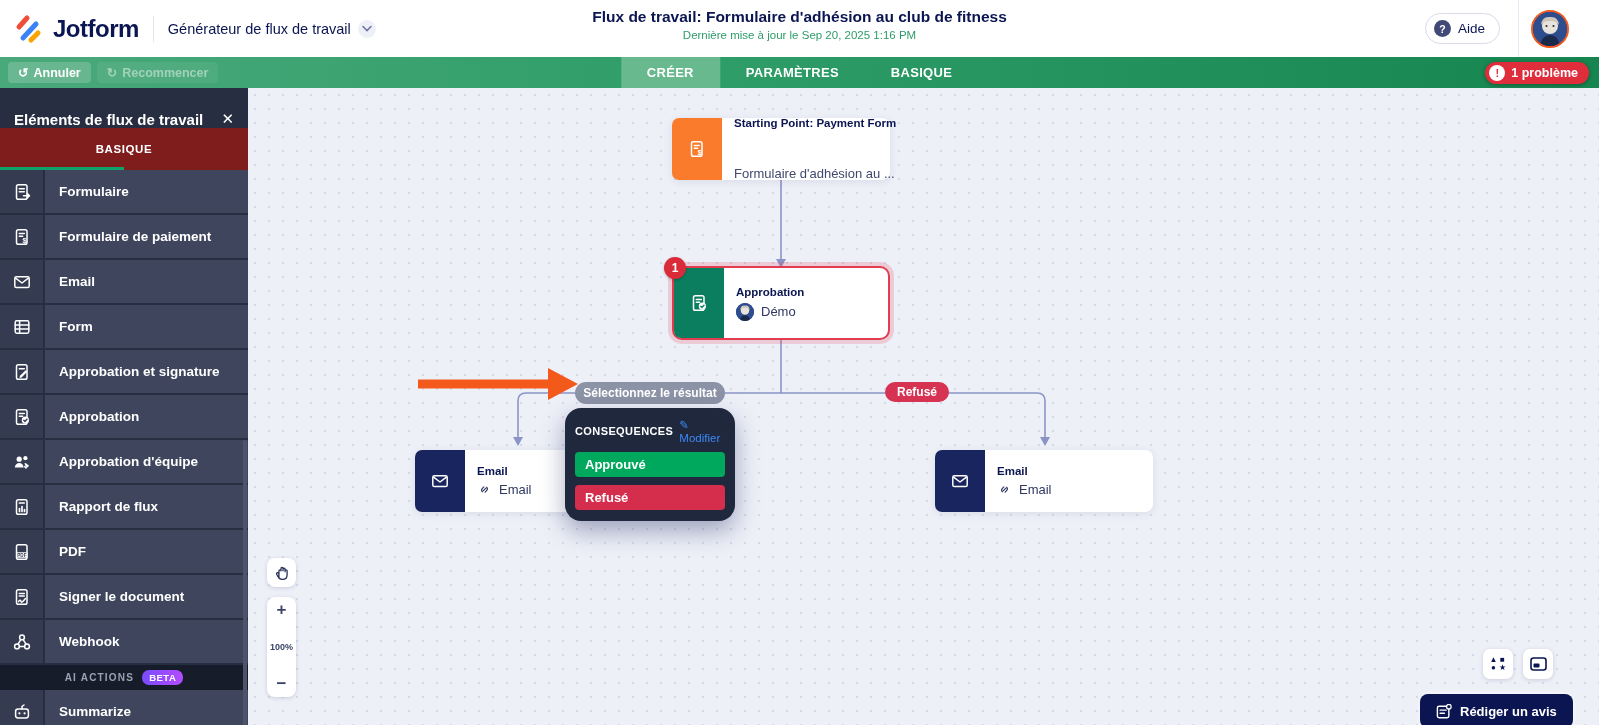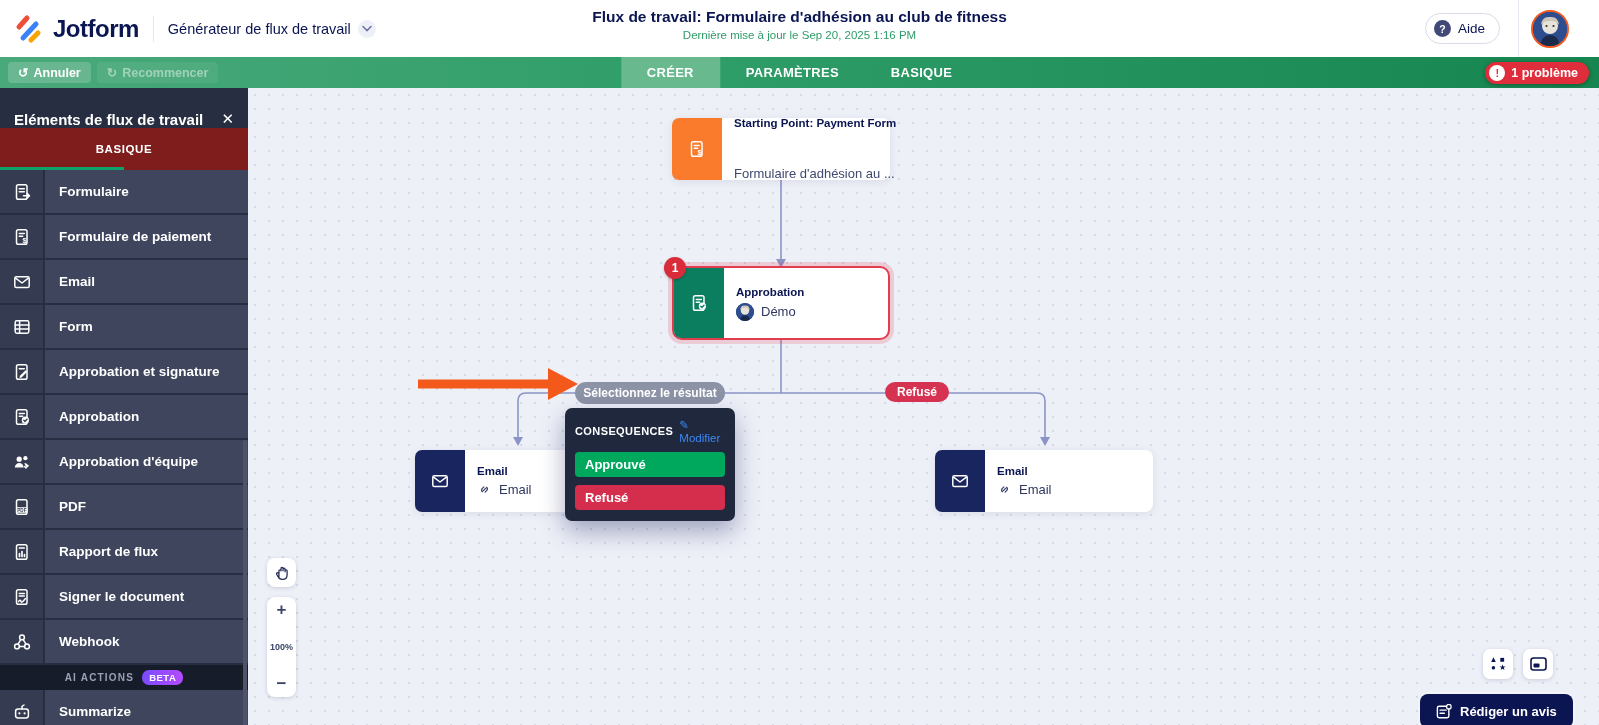--- a/index.html
+++ b/index.html
@@ -74,21 +74,21 @@
   .n-email { width:218px; height:62px; }
   .n-email .node-icon { background:#19255e; }
   .n-email-left { left:167px; top:362px; z-index:1; }
   .n-email-right { left:687px; top:362px; }
   .node-badge { position:absolute; left:-10px; top:-11px; width:22px; height:22px; border-radius:50%; background:#d92b39; color:#fff; font-size:12px; font-weight:700; display:flex; align-items:center; justify-content:center; box-shadow:0 1px 3px rgba(0,0,0,.25); }
   .mini-avatar { width:18px; height:18px; border-radius:50%; overflow:hidden; background:#2d4d8f; }
 
   .result-pill { position:absolute; left:327px; top:294px; width:150px; height:22px; background:#8d93a6; border-radius:11px; color:#fff; font-size:12px; font-weight:600; display:flex; align-items:center; justify-content:center; z-index:2; cursor:pointer; }
   .denied-pill { position:absolute; left:637px; top:294px; padding:3px 12px; background:#d63352; border-radius:11px; color:#fff; font-size:12px; font-weight:700; z-index:2; }
 
-  .popup { position:absolute; left:317px; top:320px; width:170px; background:#1f283d; border-radius:7px; padding:10px 10px 11px; z-index:3; box-shadow:0 10px 24px rgba(10,21,81,.35); }
+  .popup { position:absolute; left:317px; top:320px; width:170px; background:#1f283d; border-radius:16px; padding:10px 10px 11px; z-index:3; box-shadow:0 10px 24px rgba(10,21,81,.35); }
   .popup-head { display:flex; align-items:center; gap:6px; }
   .popup-title { color:#fff; font-size:11px; font-weight:700; letter-spacing:.4px; }
   .popup-edit { color:#3d87f5; font-size:11.5px; cursor:pointer; }
   .popup-opt { margin-top:8px; height:25px; border-radius:4px; color:#fff; font-size:13px; font-weight:700; display:flex; align-items:center; padding-left:10px; cursor:pointer; }
 
   .hand-btn { position:absolute; left:19px; top:470px; width:29px; height:29px; background:#fff; border-radius:8px; box-shadow:0 1px 4px rgba(37,45,91,.18); display:flex; align-items:center; justify-content:center; color:#252d5b; cursor:pointer; }
   .zoom-ctrl { position:absolute; left:19px; top:509px; width:29px; height:100px; background:#fff; border-radius:8px; box-shadow:0 1px 4px rgba(37,45,91,.18); display:flex; flex-direction:column; align-items:center; justify-content:space-between; padding:6px 0; }
   .zoom-btn { color:#3c4468; font-size:17px; font-weight:700; cursor:pointer; line-height:14px; }
   .zoom-level { color:#3c4468; font-size:9px; font-weight:700; }
 
@@ -244,35 +244,35 @@
               <path d="M12.4 11c2.2.1 3.6 1.4 4 3.8h-2.6" fill="currentColor"></path>
               <path d="m12.6 14.6 1.3 1.3 2.2-2.4" fill="none" stroke="currentColor" stroke-width="1.4" stroke-linecap="round"></path>
             </svg>
           </div>
           <div class="sb-label">Approbation d'équipe</div>
         </div>
         <div class="sb-item">
           <div class="sb-icon">
             <svg width="20" height="20" viewBox="0 0 20 20">
               <rect x="4.5" y="2.8" width="10.5" height="14.4" rx="1.8" fill="none" stroke="currentColor" stroke-width="1.5" stroke-linecap="round" stroke-linejoin="round"></rect>
+              <path d="M7.3 6h5" fill="none" stroke="currentColor" stroke-width="1.5" stroke-linecap="round" stroke-linejoin="round"></path>
+              <path d="M7.5 14.5v-3M10 14.5V9.5M12.5 14.5v-2" stroke="currentColor" stroke-width="1.7" stroke-linecap="round"></path>
+            </svg>
+          </div>
+          <div class="sb-label">Rapport de flux</div>
+        </div>
+        <div class="sb-item">
+          <div class="sb-icon">
+            <svg width="20" height="20" viewBox="0 0 20 20">
+              <rect x="4.5" y="2.8" width="10.5" height="14.4" rx="1.8" fill="none" stroke="currentColor" stroke-width="1.5" stroke-linecap="round" stroke-linejoin="round"></rect>
               <rect x="4" y="10.2" width="11.5" height="5.6" rx="1" fill="currentColor"></rect>
               <text x="5.3" y="14.7" font-size="4.6" font-weight="bold" fill="var(--icon-bg,#333a50)" font-family="Liberation Sans,sans-serif">PDF</text>
             </svg>
           </div>
           <div class="sb-label">PDF</div>
-        </div>
-        <div class="sb-item">
-          <div class="sb-icon">
-            <svg width="20" height="20" viewBox="0 0 20 20">
-              <rect x="4.5" y="2.8" width="10.5" height="14.4" rx="1.8" fill="none" stroke="currentColor" stroke-width="1.5" stroke-linecap="round" stroke-linejoin="round"></rect>
-              <path d="M7.3 6h5" fill="none" stroke="currentColor" stroke-width="1.5" stroke-linecap="round" stroke-linejoin="round"></path>
-              <path d="M7.5 14.5v-3M10 14.5V9.5M12.5 14.5v-2" stroke="currentColor" stroke-width="1.7" stroke-linecap="round"></path>
-            </svg>
-          </div>
-          <div class="sb-label">Rapport de flux</div>
         </div>
         <div class="sb-item">
           <div class="sb-icon">
             <svg width="20" height="20" viewBox="0 0 20 20">
               <rect x="4.5" y="2.8" width="10.5" height="14.4" rx="1.8" fill="none" stroke="currentColor" stroke-width="1.5" stroke-linecap="round" stroke-linejoin="round"></rect>
               <path d="M7.3 6.5h5M7.3 9h5" fill="none" stroke="currentColor" stroke-width="1.5" stroke-linecap="round" stroke-linejoin="round"></path>
               <path d="M6.5 14.6c1-1.6 2-1.6 2.4-.3.3 1.1 1.2 1.1 2 .1l2.6-2.9" fill="none" stroke="currentColor" stroke-width="1.5" stroke-linecap="round" stroke-linejoin="round"></path>
             </svg>
           </div>
           <div class="sb-label">Signer le document</div>

